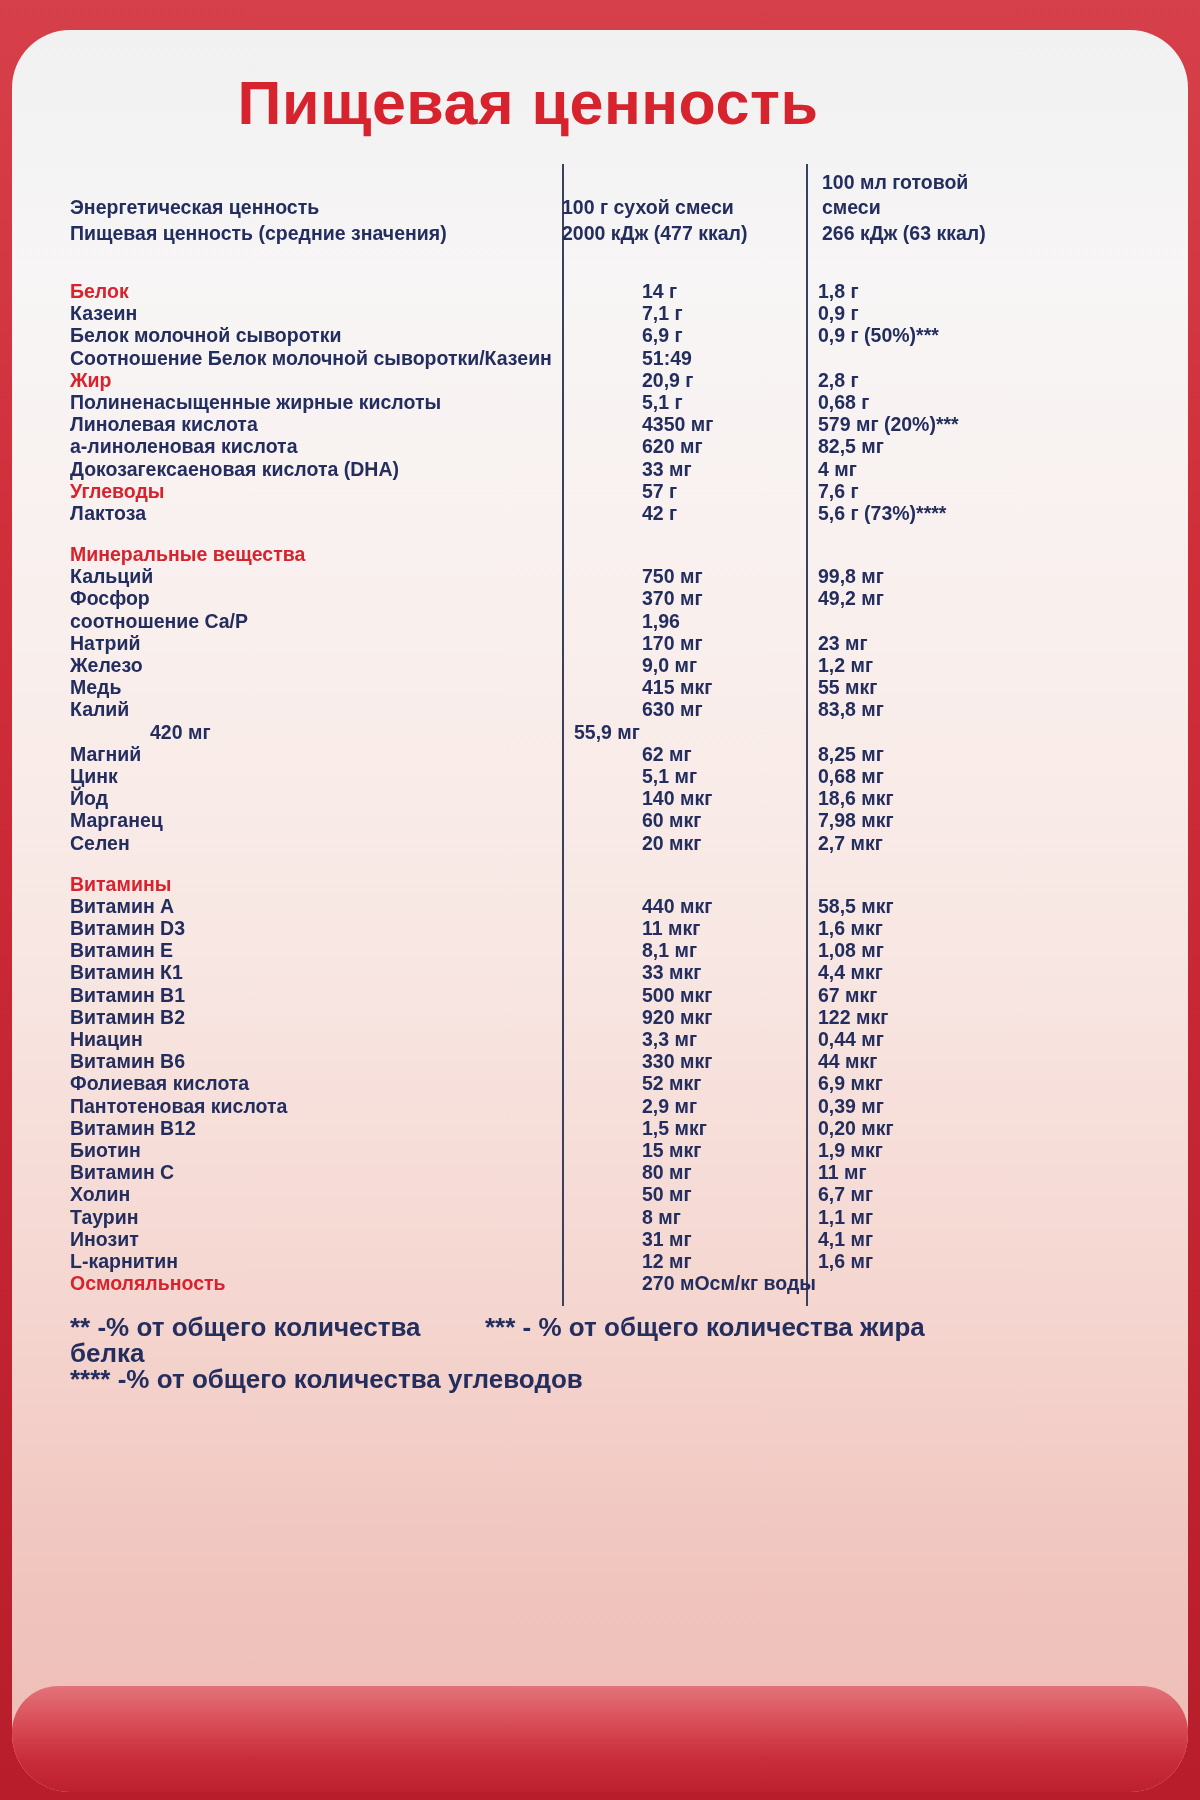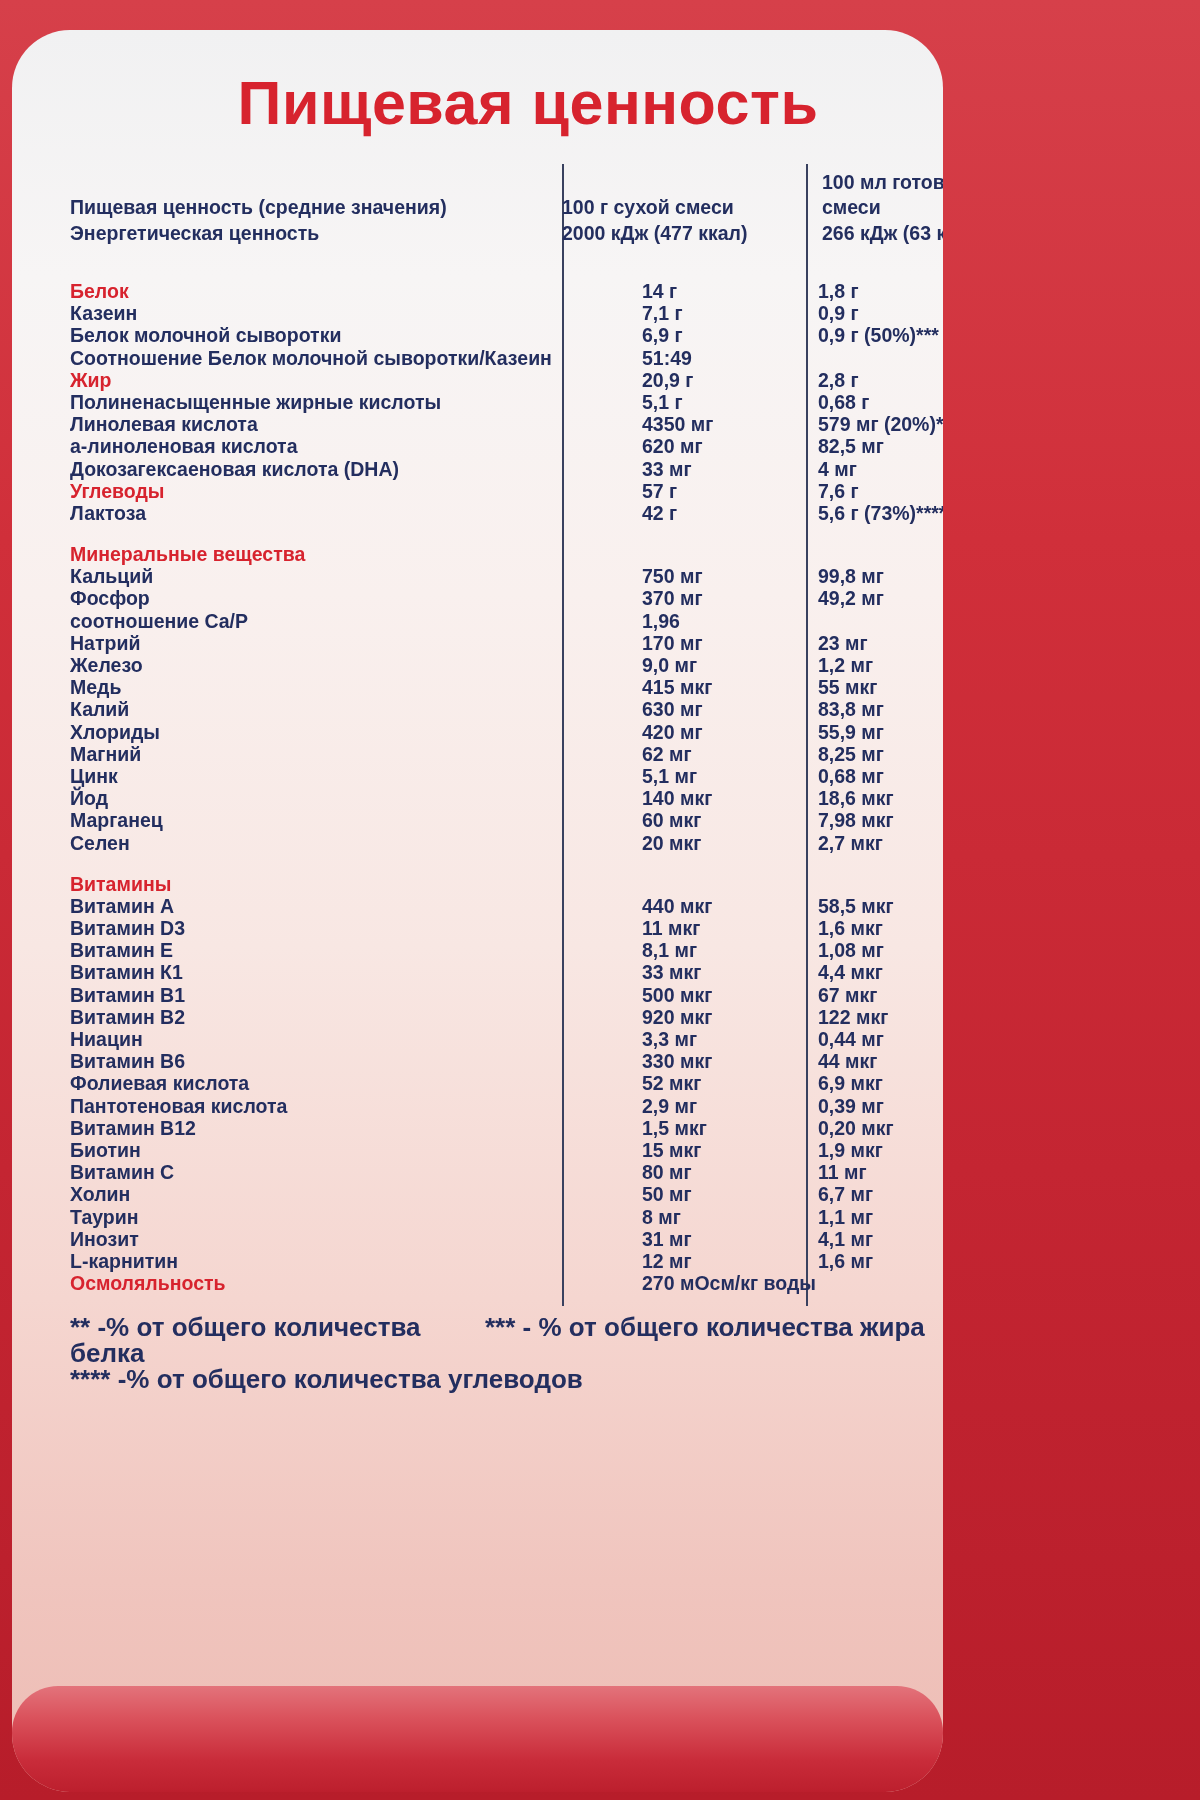--- a/index.html
+++ b/index.html
@@ -4,21 +4,21 @@
 <style>
   * { margin:0; padding:0; box-sizing:border-box; }
   html, body { width:1200px; height:1800px; }
   body {
     position:relative;
     overflow:hidden;
     font-family:"Liberation Sans","DejaVu Sans",sans-serif;
     background: linear-gradient(180deg, #d6404a 0%, #d02f3a 30%, #c42532 65%, #b71d2a 100%);
   }
   .card {
-    position:absolute; left:12px; top:30px; width:931px; height:1762px;
+    position:absolute; left:12px; top:30px; width:1176px; height:1762px;
     border-radius:58px; overflow:hidden;
     background: linear-gradient(180deg,
       #f1f1f2 0%, #f7f5f5 14%, #f9f0ee 32%, #f8e7e3 52%,
       #f5d6d0 72%, #f0c5be 88%, #edbcb4 100%);
   }
   .bottom-band {
     position:absolute; left:0; bottom:0; width:100%; height:106px;
     border-radius:46px 46px 0 0;
     background: linear-gradient(180deg, #e3737b 0%, #da525c 30%, #c92c3a 70%, #bc1f2d 100%);
   }
@@ -67,22 +67,22 @@
 <div class="card">
 
   <div class="title">Пищевая ценность</div>
 
   <div class="divider d1"></div>
   <div class="divider d2"></div>
 
   <div class="table">
     <div class="thead">
       <div class="hcell">
+        <div>Энергетическая ценность</div>
         <div>Пищевая ценность (средние значения)</div>
-        <div>Энергетическая ценность</div>
       </div>
       <div class="hcell dry">
         <div>100 г сухой смеси</div>
         <div>2000 кДж (477 ккал)</div>
       </div>
       <div class="hcell ready">
         <div>100 мл готовой</div>
         <div>смеси</div>
         <div>266 кДж (63 ккал)</div>
       </div>
@@ -178,21 +178,20 @@
           <span class="cell label">Медь</span>
           <span class="cell dry">415 мкг</span>
           <span class="cell ready">55 мкг</span>
         </div>
         <div class="row">
           <span class="cell label">Калий</span>
           <span class="cell dry">630 мг</span>
           <span class="cell ready">83,8 мг</span>
         </div>
         <div class="row">
-          <span class="cell label">Хлориды</span>
           <span class="cell dry">420 мг</span>
           <span class="cell ready">55,9 мг</span>
         </div>
         <div class="row">
           <span class="cell label">Магний</span>
           <span class="cell dry">62 мг</span>
           <span class="cell ready">8,25 мг</span>
         </div>
         <div class="row">
           <span class="cell label">Цинк</span>

